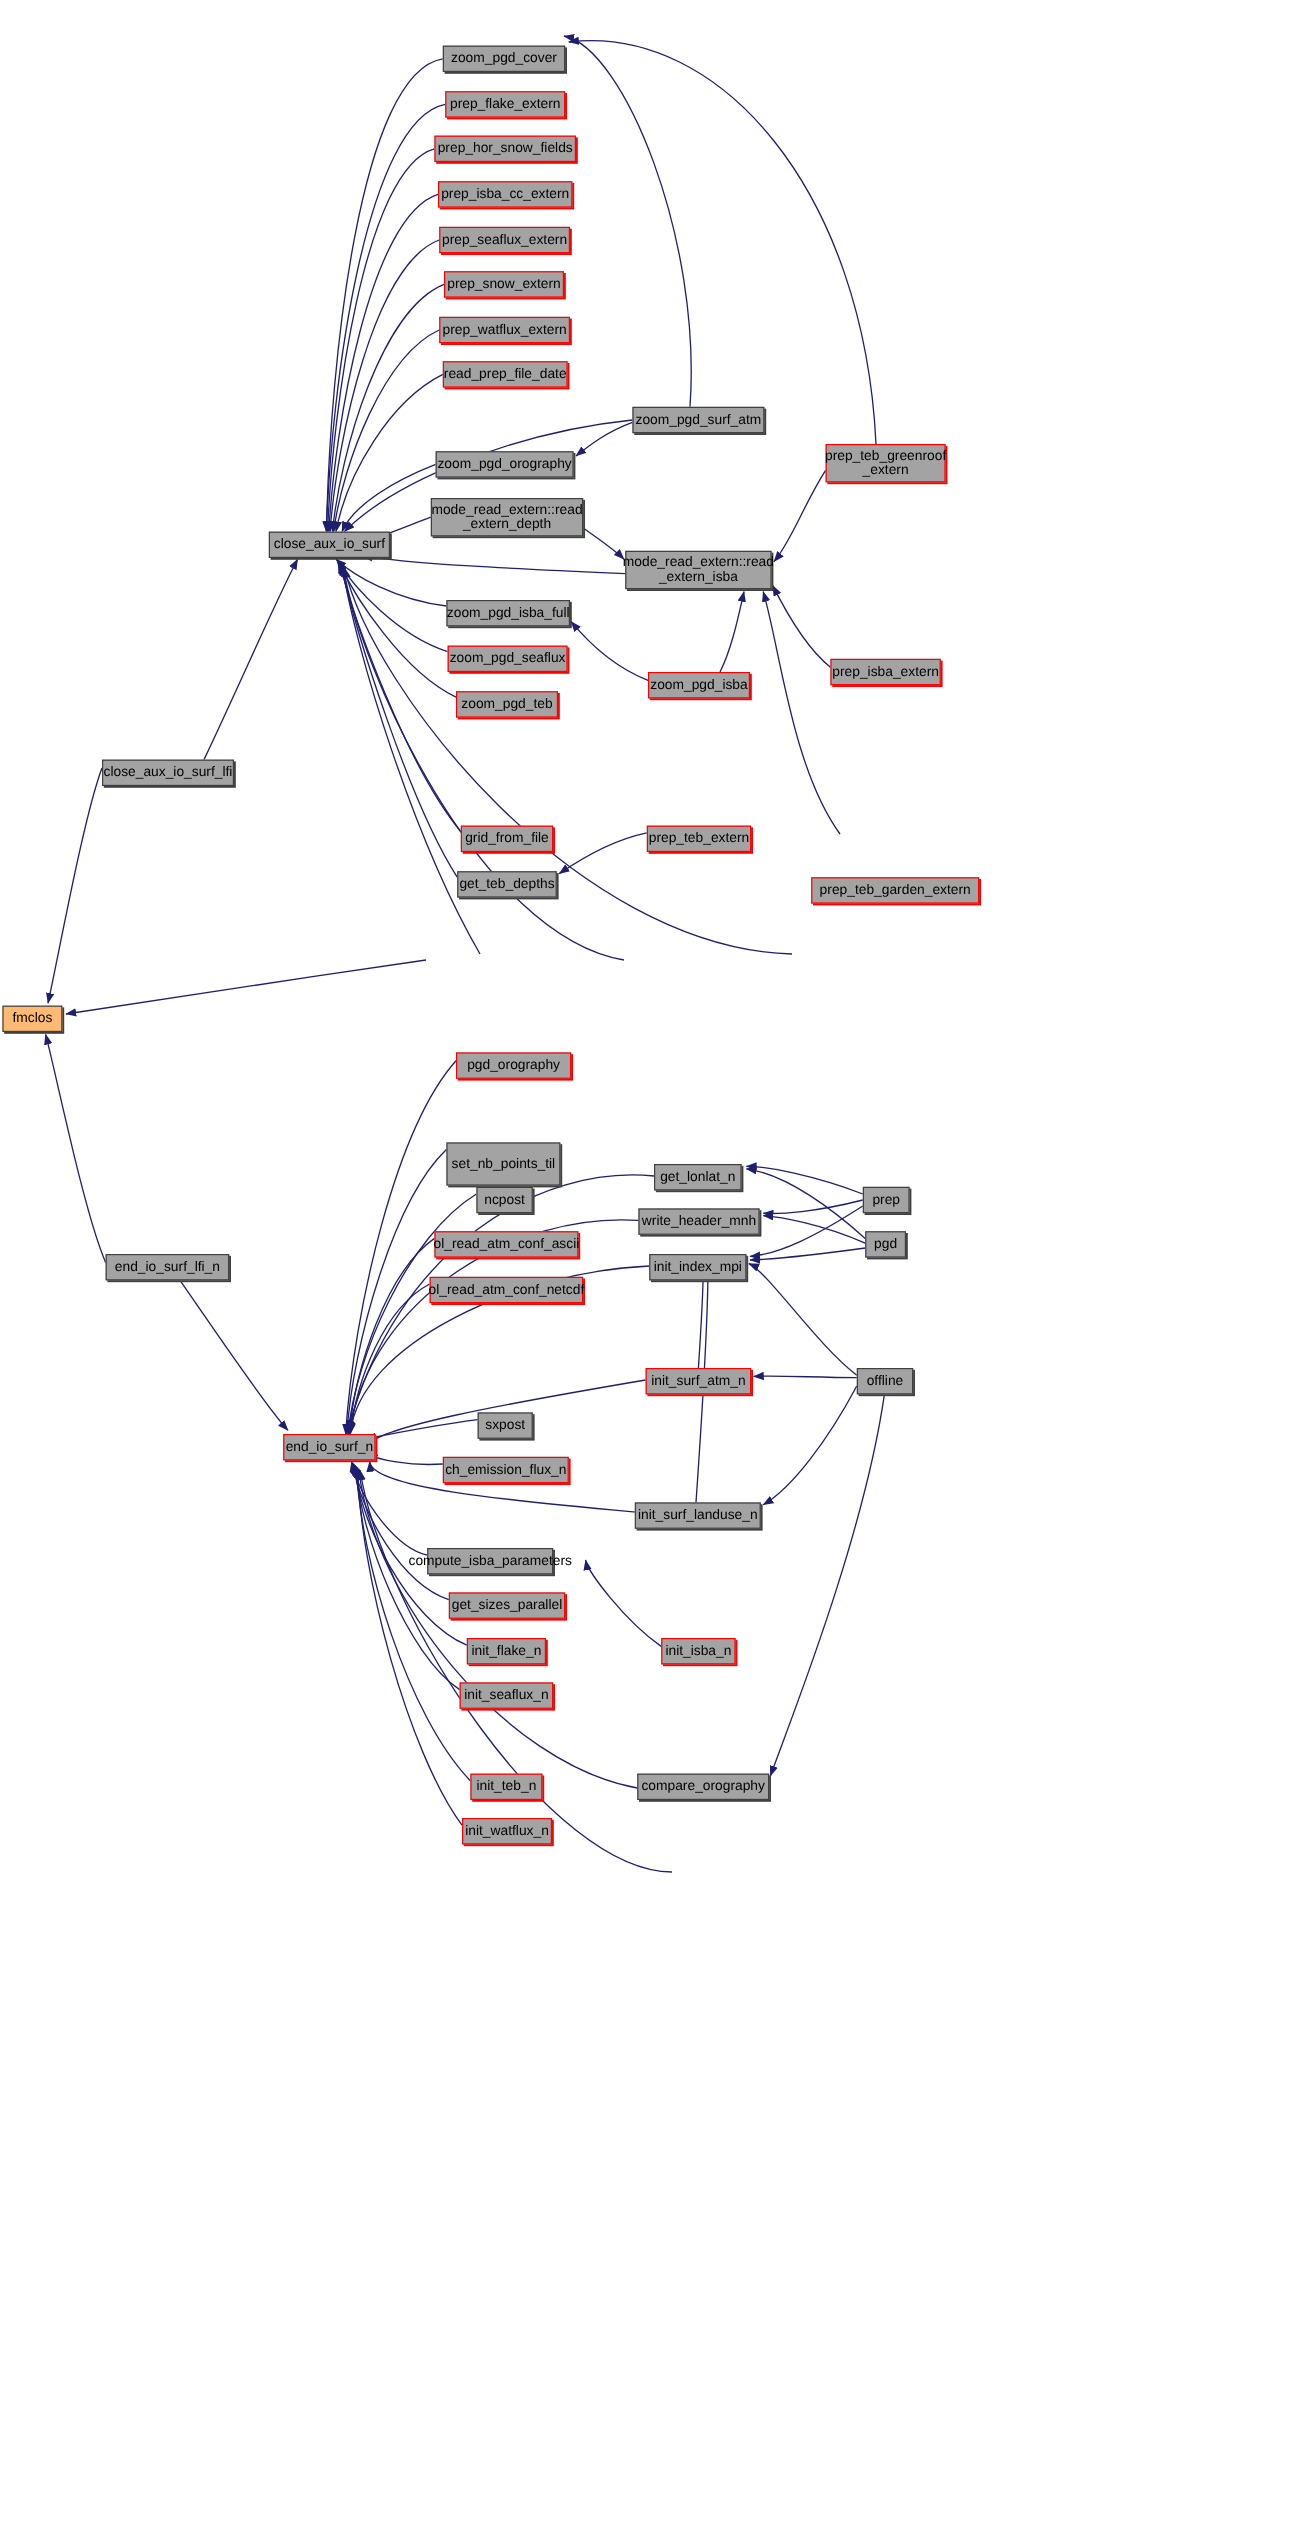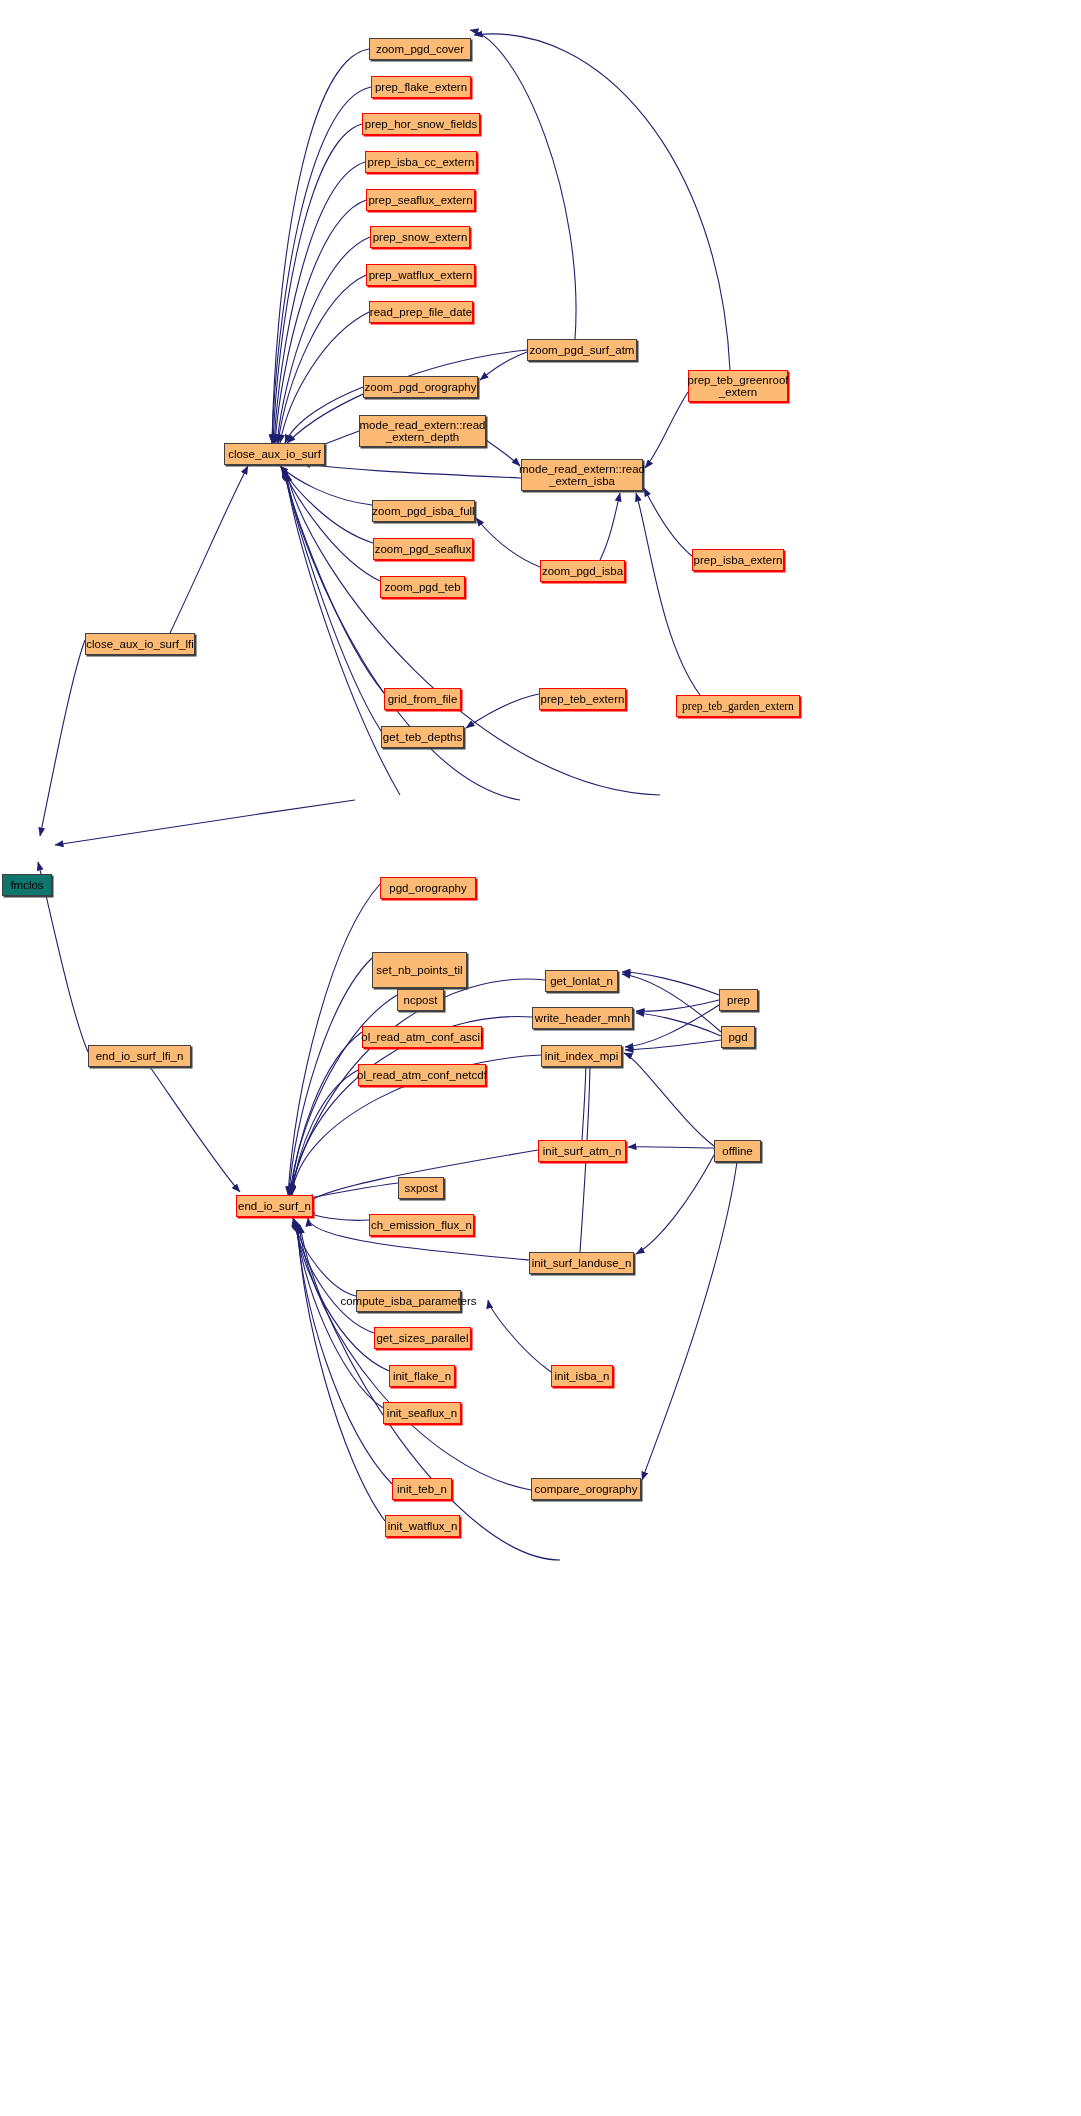--- a/index.html
+++ b/index.html
@@ -26,38 +26,37 @@
   .node {
     position: absolute;
     box-sizing: border-box;
     display: flex;
     align-items: center;
     justify-content: center;
     text-align: center;
     font-size: 11.5px;
     line-height: 12.5px;
     color: #000000;
-    background: #fdba74;
+    background: #a3a3a3;
     white-space: pre-line;
     letter-spacing: 0px;
     z-index: 5;
   }
   .node.black {
     border: 1px solid #404040;
     box-shadow: 1.5px 1.5px 0 0 #404040;
   }
   .node.red {
     border: 1px solid #ff0000;
     box-shadow: 1.5px 1.5px 0 0 #ff0000;
   }
   .node.grey {
     border: 1px solid #404040;
-    background: #0f766e;
+    background: #fdba74;
     box-shadow: 1.5px 1.5px 0 0 #404040;
-    margin-top: 36px;
   }
 </style>
 </head>
 <body>
 
 <div id="graph">
 
   <svg id="edges" viewBox="0 0 1081 2116" preserveAspectRatio="none">
     <defs>
       <marker id="ah" markerWidth="9" markerHeight="7" refX="8.5" refY="3.5" orient="auto" markerUnits="userSpaceOnUse">
@@ -177,21 +176,21 @@
 _extern_depth</div>
   <div class="node black" style="left:521px;top:459px;width:122px;height:32px;">mode_read_extern::read
 _extern_isba</div>
   <div class="node black" style="left:372px;top:500px;width:103px;height:22px;">zoom_pgd_isba_full</div>
   <div class="node red" style="left:373px;top:538px;width:100px;height:22px;text-align:right;">zoom_pgd_seaflux</div>
   <div class="node red" style="left:540px;top:560px;width:85px;height:22px;">zoom_pgd_isba</div>
   <div class="node red" style="left:692px;top:549px;width:92px;height:22px;">prep_isba_extern</div>
   <div class="node red" style="left:380px;top:576px;width:85px;height:22px;">zoom_pgd_teb</div>
   <div class="node red" style="left:384px;top:688px;width:77px;height:22px;">grid_from_file</div>
   <div class="node red" style="left:539px;top:688px;width:87px;height:22px;">prep_teb_extern</div>
-  <div class="node red" style="left:676px;top:695px;width:124px;height:22px;font-family:Liberation Serif, serif;">prep_teb_garden_extern</div>
+  <div class="node red" style="left:676px;top:731px;width:140px;height:22px;">prep_teb_garden_extern</div>
   <div class="node black" style="left:381px;top:726px;width:83px;height:22px;">get_teb_depths</div>
   <div class="node red" style="left:380px;top:877px;width:96px;height:22px;">pgd_orography</div>
   <div class="node black" style="left:372px;top:952px;width:95px;height:36px;">set_nb_points_til</div>
   <div class="node black" style="left:545px;top:970px;width:73px;height:22px;">get_lonlat_n</div>
   <div class="node black" style="left:719px;top:989px;width:39px;height:22px;">prep</div>
   <div class="node black" style="left:397px;top:989px;width:47px;height:22px;">ncpost</div>
   <div class="node black" style="left:532px;top:1007px;width:101px;height:22px;">write_header_mnh</div>
   <div class="node black" style="left:721px;top:1026px;width:34px;height:22px;">pgd</div>
   <div class="node red" style="left:362px;top:1026px;width:120px;height:22px;">ol_read_atm_conf_ascii</div>
   <div class="node black" style="left:541px;top:1045px;width:81px;height:22px;">init_index_mpi</div>

